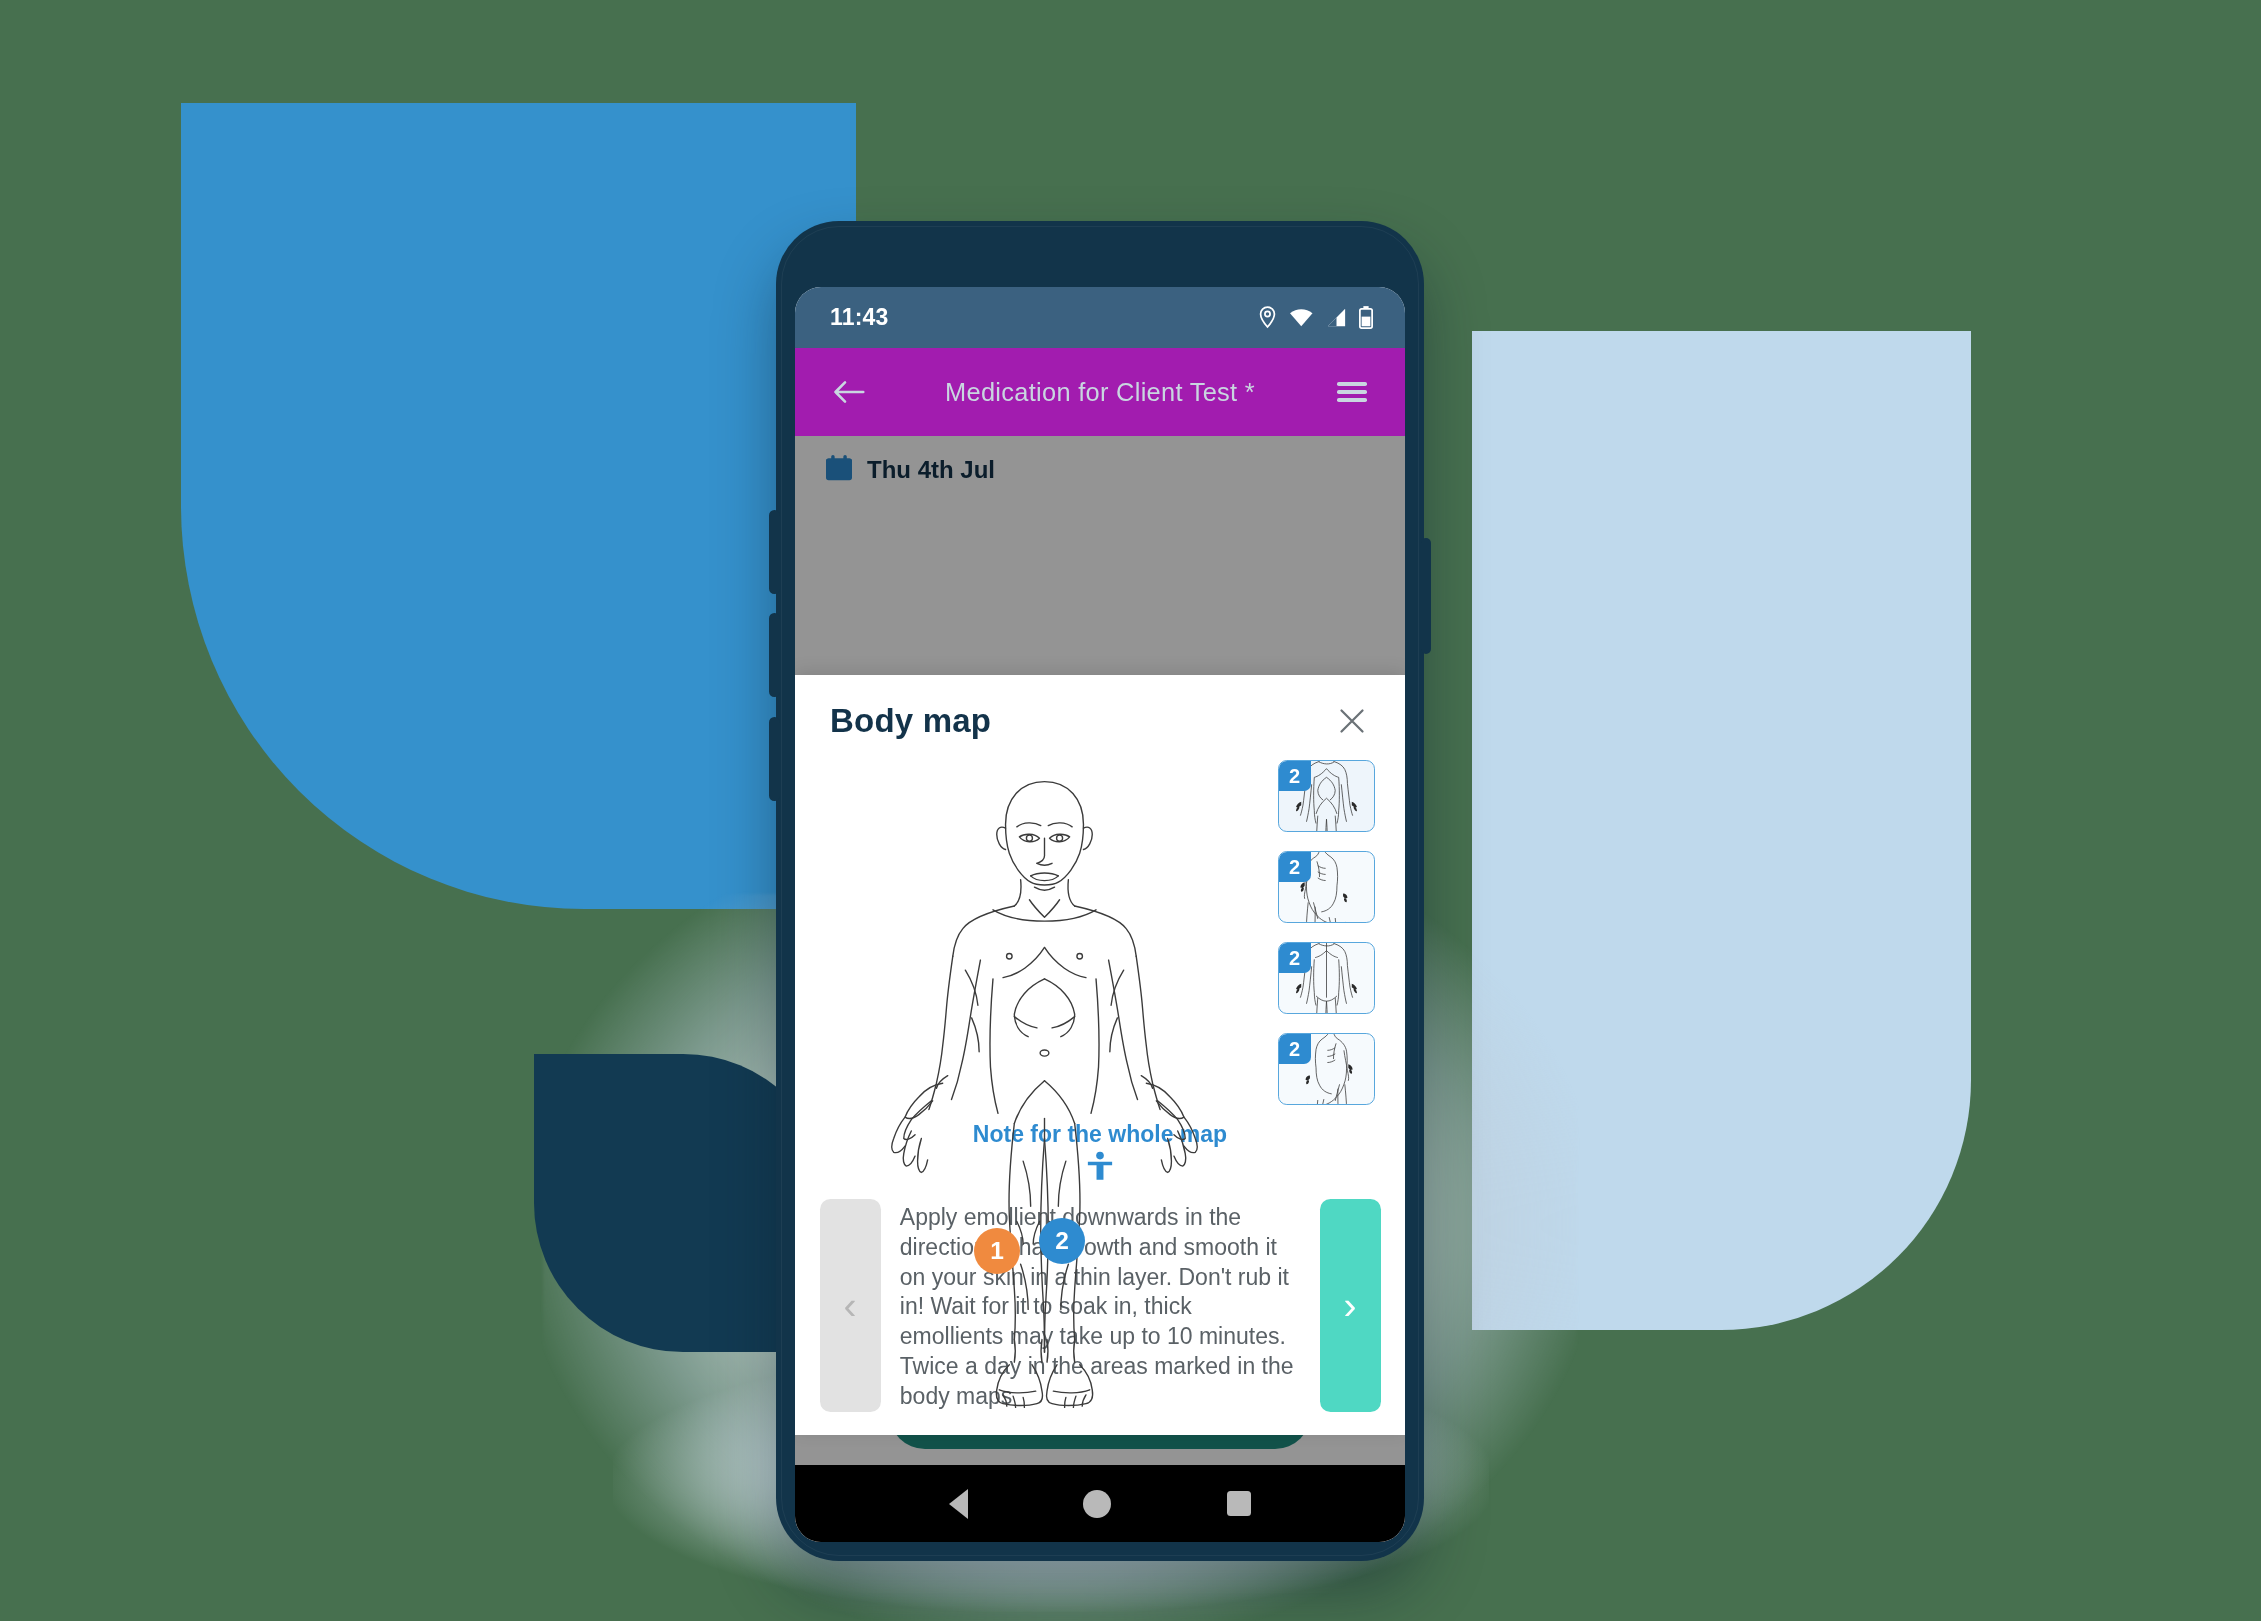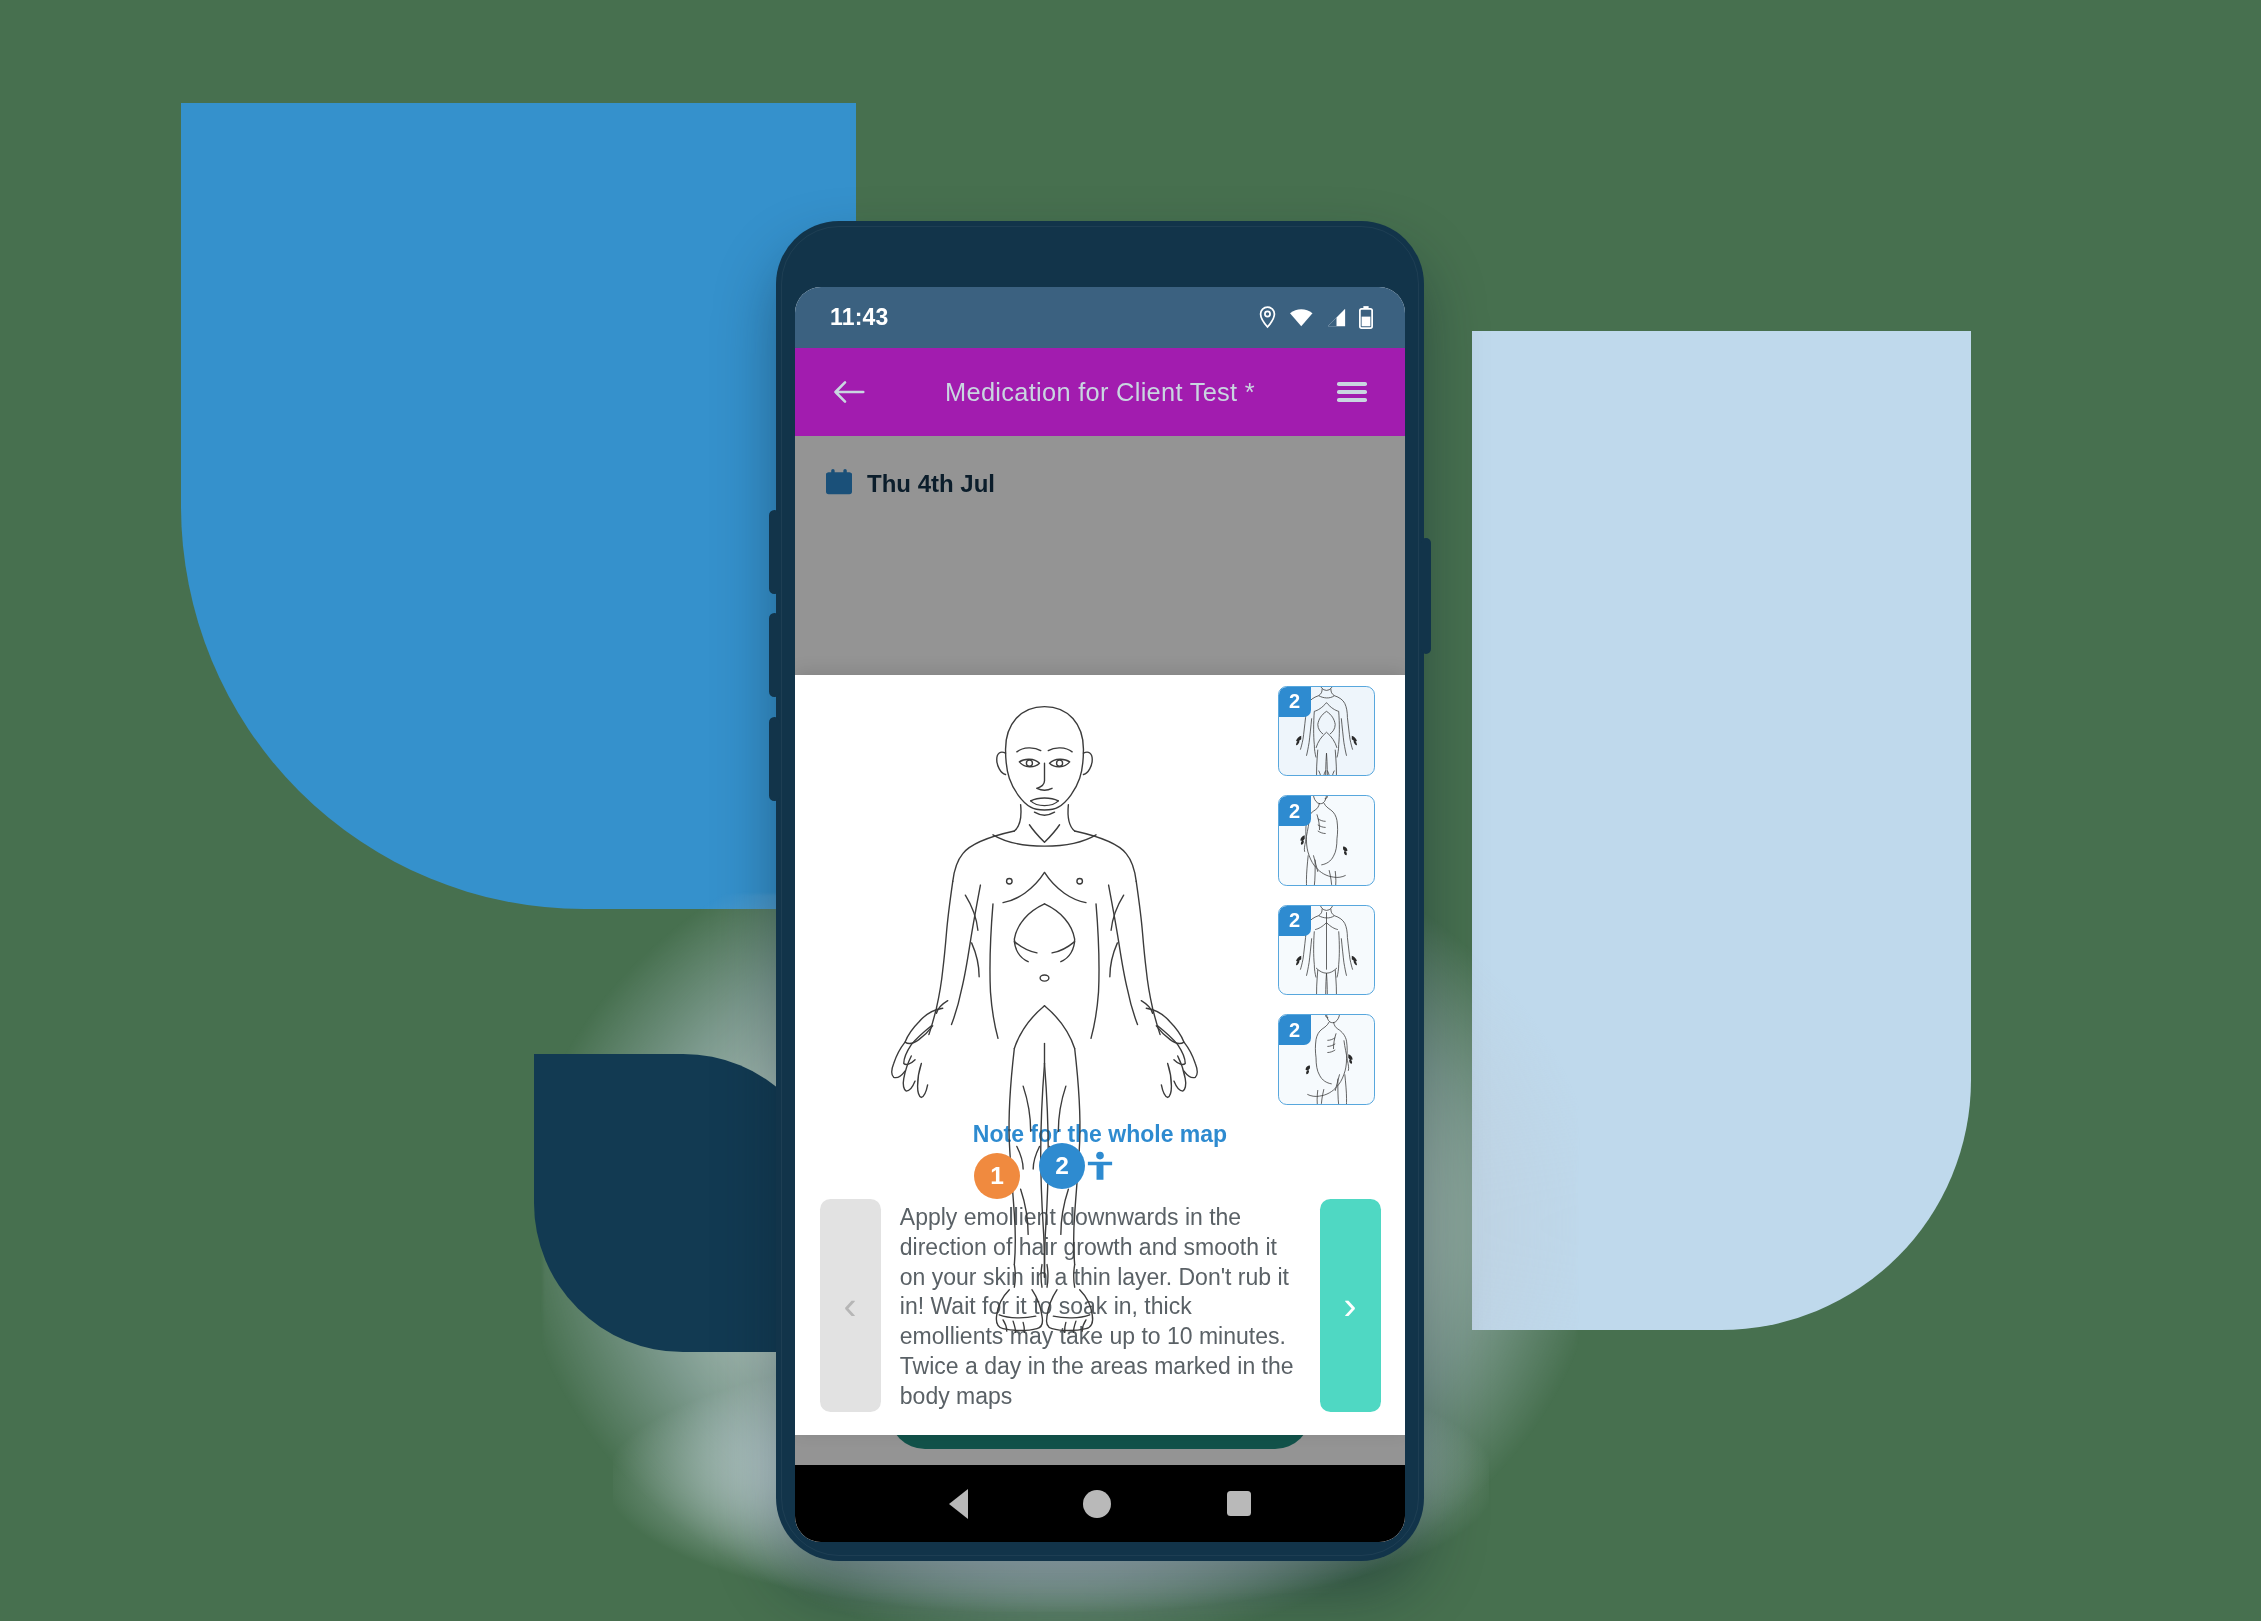--- a/index.html
+++ b/index.html
@@ -76,21 +76,21 @@
     position:absolute;left:0;right:0;text-align:center;
     color:#c9d6e0;font-size:25.4px;letter-spacing:0.3px;pointer-events:none;
   }
   .icon-btn{width:47px;height:47px;display:flex;align-items:center;justify-content:center;position:relative;z-index:2;}
   .icon-btn.right{margin-left:auto;}
   .hamburger{width:30px;}
   .hamburger span{display:block;height:3.5px;background:#c9d6e0;border-radius:1.8px;margin:4.4px 0;}
 
   
   .page-under{position:absolute;left:0;right:0;top:149px;bottom:0;background:#ffffff;}
-  .under-row{display:flex;align-items:center;gap:14px;padding:33px 30px 0;}
+  .under-row{display:flex;align-items:center;gap:14px;padding:19px 30px 0;}
   .under-row .lbl{color:#13334a;font-weight:700;font-size:24px;}
 
   .scrim{position:absolute;left:0;right:0;top:149px;bottom:0;background:rgba(0,0,0,.42);}
 
   
   .confirmbar{
     position:absolute;left:0;right:0;bottom:77px;height:105px;
     display:flex;align-items:center;justify-content:center;
   }
   .confirm-btn{
@@ -252,20 +252,28 @@
           <span>CONFIRM AS CHECKED</span>
           <span class="chev">›</span>
         </button>
       </div>
     </div>
 
     <div class="scrim"></div>
 
     <div class="modal">
 
+      <div class="modal-head">
+        <div class="modal-title">Body map</div>
+        <div class="close-x">
+          <svg width="28" height="28" viewBox="0 0 32 32">
+              <path d="M4 4l24 24M28 4L4 28" stroke="#6b7277" stroke-width="2.6" stroke-linecap="round"></path>
+            </svg>
+        </div>
+      </div>
 
       <div class="modal-body">
 
         <div class="figure-wrap">
           <svg viewBox="0 0 300 560" preserveAspectRatio="xMidYMin meet" aria-hidden="true">
             <g fill="none" stroke="#3b3b3b" stroke-width="1.1" stroke-linecap="round" stroke-linejoin="round">
 
               <path d="M150 18c-19 0-31 14-31 34 0 9 1 17 3 23 3 9 10 19 17 23 5 3 17 3 22 0 7-4 14-14 17-23 2-6 3-14 3-23 0-20-12-34-31-34z"></path>
 
               <path d="M119 55c-4-2-7 0-7 5s3 11 7 12"></path>

